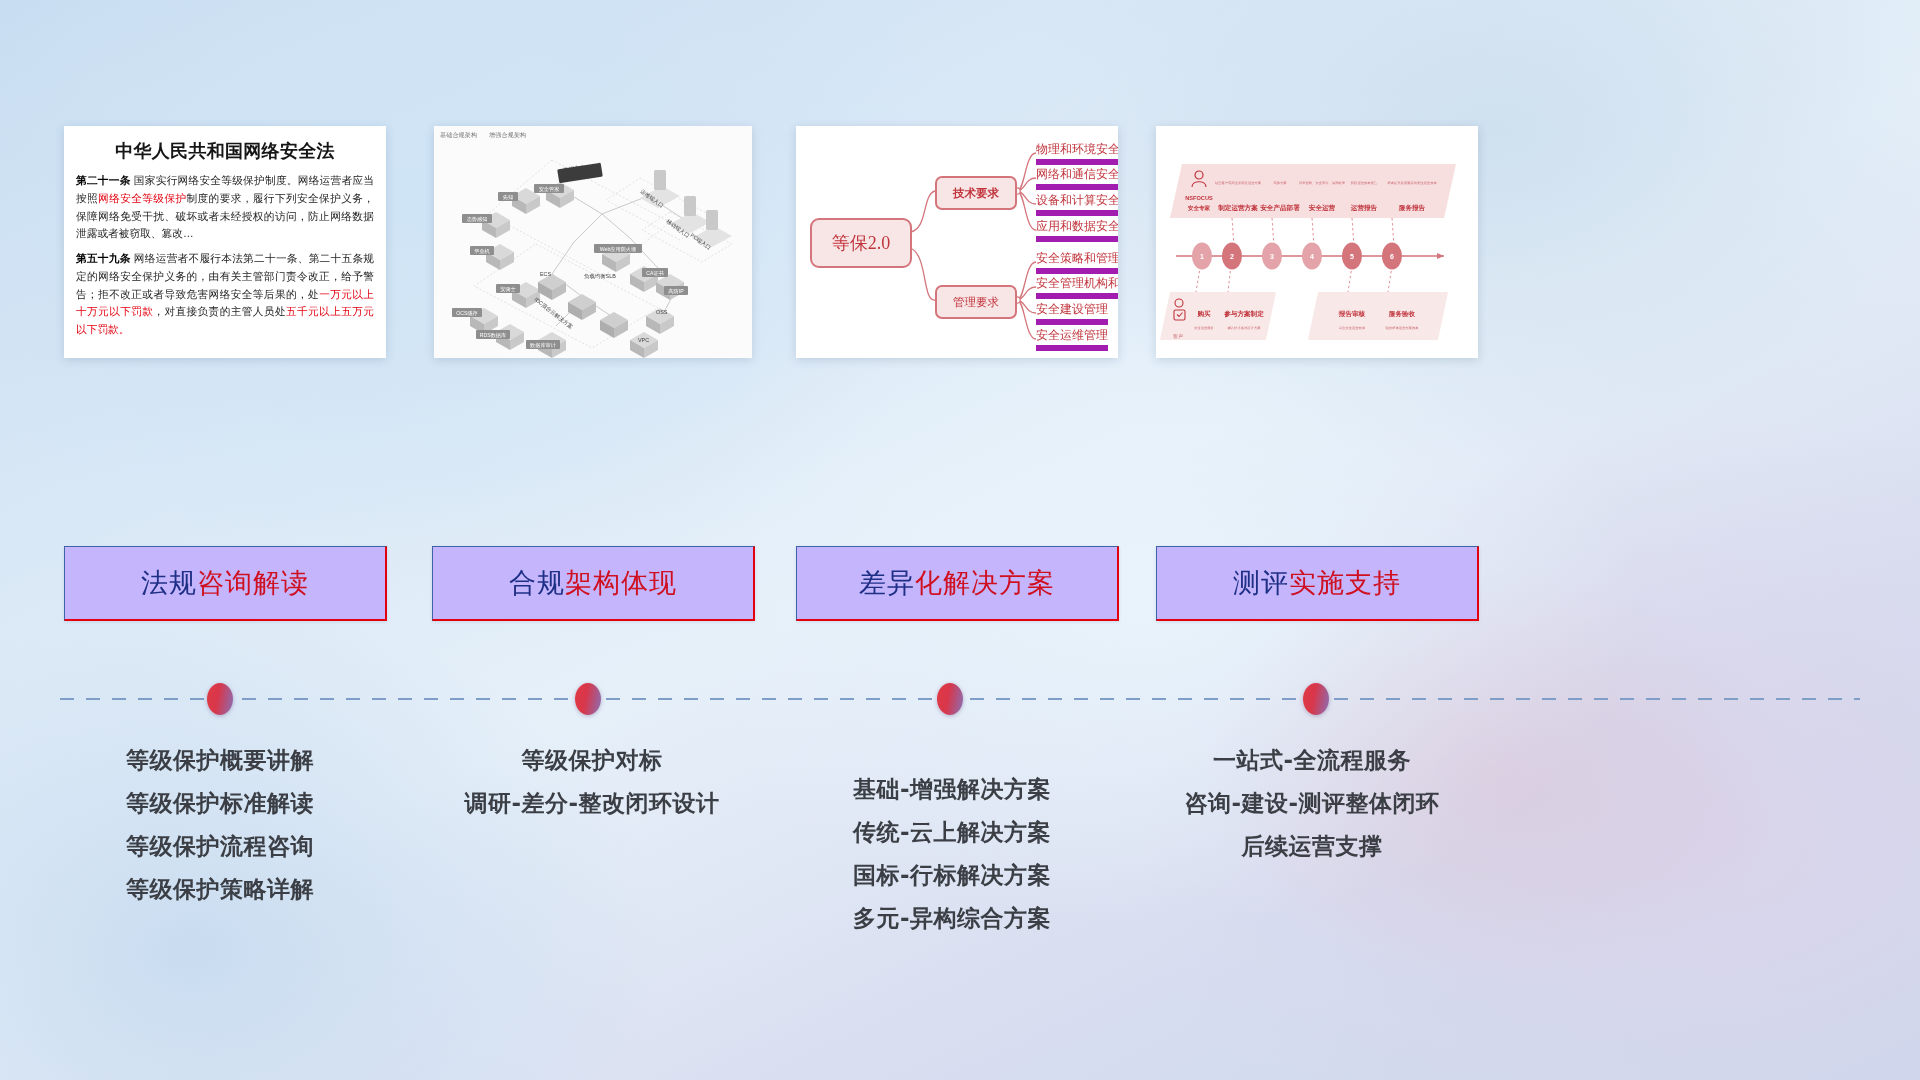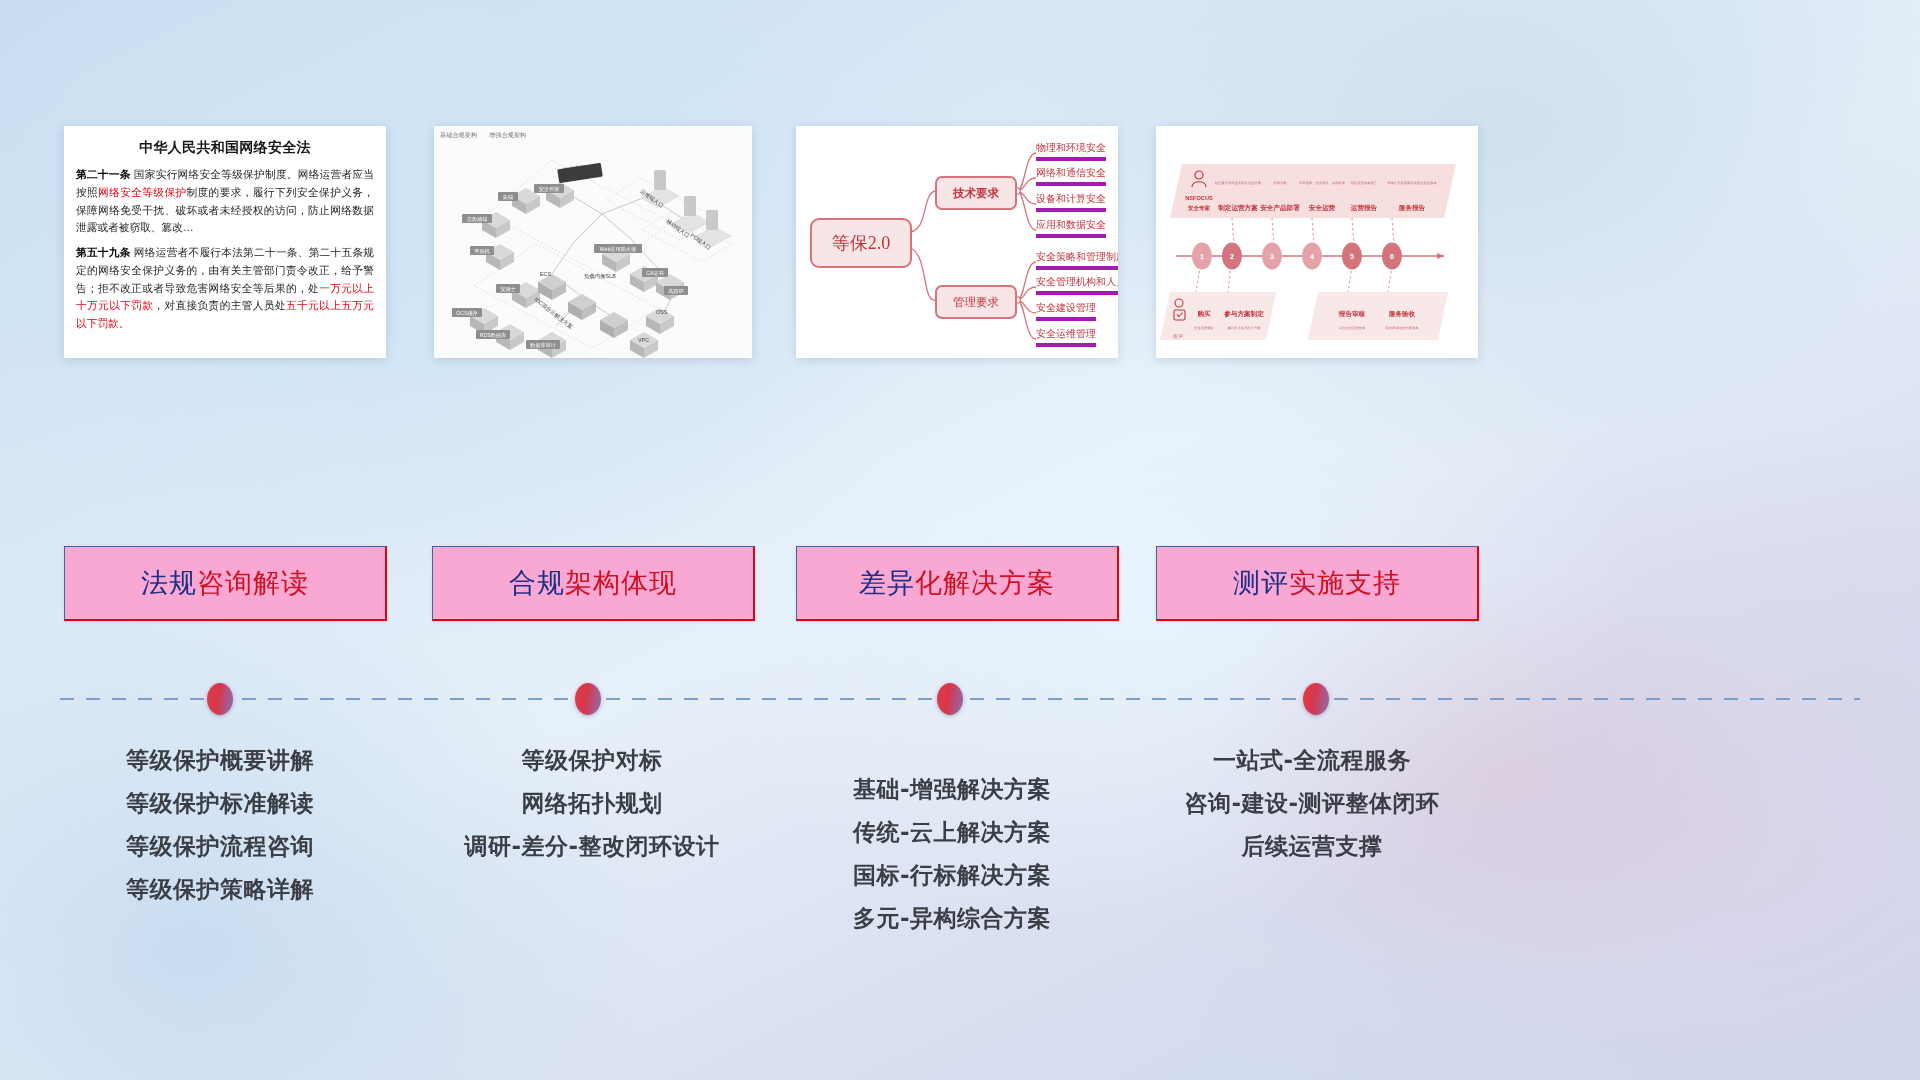--- a/index.html
+++ b/index.html
@@ -33,21 +33,21 @@
     overflow:hidden;
   }
   .card.c1{left:64px;width:322px;}
   .card.c2{left:434px;width:318px;}
   .card.c3{left:796px;width:322px;}
   .card.c4{left:1156px;width:322px;}
 
   
   .law{padding:10px 12px 0 12px;box-sizing:border-box;height:100%;}
   .law h1{
-    margin:3px 0 9px;text-align:center;font-size:14px;font-weight:bold;color:#161616;
+    margin:3px 0 9px;text-align:center;font-size:18px;font-weight:bold;color:#161616;
     font-family:"DejaVu Sans","Liberation Sans",sans-serif;letter-spacing:.3px;
   }
   .law p{margin:0 0 7px;font-size:10.7px;line-height:1.66;color:#1d1d1d;text-align:justify;}
   .law b{font-weight:bold;color:#000;}
   .law .rd{color:#e3000f;}
 
   
   .arch{position:relative;width:100%;height:100%;background:#fbfbfb;}
   .arch .tabbar{position:absolute;left:6px;top:5px;font-size:6px;color:#6d6d6d;letter-spacing:.2px;}
   .arch .tabbar span{margin-right:10px;}
@@ -65,39 +65,39 @@
     color:#c0343c;font-size:18px;font-family:"Liberation Serif","DejaVu Serif",serif;
   }
   .mind .branch{
     position:absolute;width:78px;height:30px;border:2px solid #d4757c;border-radius:7px;
     background:#f8e6e7;display:flex;align-items:center;justify-content:center;
     color:#c0343c;font-size:11.5px;font-family:"Liberation Serif","DejaVu Serif",serif;
   }
   .mind .branch.b1{left:139px;top:50px;font-weight:bold;}
   .mind .branch.b2{left:139px;top:159px;}
   .mind .leaf{
-    position:absolute;color:#c0343c;font-size:10px;white-space:nowrap;
+    position:absolute;color:#c0343c;font-size:12px;white-space:nowrap;
     font-family:"Liberation Serif","DejaVu Serif",serif;padding-bottom:2px;
-    border-bottom:4px solid #a21caf;line-height:1.25;
+    border-bottom:6px solid #a21caf;line-height:1.25;
   }
   .mind svg{position:absolute;left:0;top:0;pointer-events:none;}
 
   
   .road{position:relative;width:100%;height:100%;background:#fff;}
   .road svg{position:absolute;left:0;top:0;}
   .rdTitle{font-size:6.6px;fill:#c0343c;font-family:"Liberation Sans",sans-serif;font-weight:bold;}
   .rdSub{font-size:3.3px;fill:#cb6a72;font-family:"Liberation Sans",sans-serif;}
   .rdNum{font-size:7px;fill:#fff;font-family:"Liberation Sans",sans-serif;font-weight:bold;}
   .rdBrand{font-size:5.6px;fill:#c0343c;font-family:"Liberation Sans",sans-serif;font-weight:bold;}
 
   
   .titles{position:absolute;left:0;top:0;width:1920px;height:1080px;}
   .tbox{
     position:absolute;top:546px;height:72px;
-    background:#f9a8d4;
+    background:#c4b5fd;
     border-top:1.6px solid #3f63a8;border-left:1.6px solid #3f63a8;
     border-right:2.2px solid #e3000f;border-bottom:2.4px solid #e3000f;
     display:flex;align-items:center;justify-content:center;
     box-shadow:0 1px 3px rgba(40,70,110,.12);
   }
   .tbox .t{
     font-size:27px;letter-spacing:1px;
     font-family:"DejaVu Sans","Liberation Sans",sans-serif;
   }
   .tbox .t .a{color:#1f2f86;}
@@ -454,21 +454,20 @@
 
   <div class="lists">
     <div class="col l1">
       <div class="item">等级保护概要讲解</div>
       <div class="item">等级保护标准解读</div>
       <div class="item">等级保护流程咨询</div>
       <div class="item">等级保护策略详解</div>
     </div>
     <div class="col l2">
       <div class="item">等级保护对标</div>
-      <div class="item">网络拓扑规划</div>
       <div class="item">调研-差分-整改闭环设计</div>
     </div>
     <div class="col l3">
       <div class="item">基础-增强解决方案</div>
       <div class="item">传统-云上解决方案</div>
       <div class="item">国标-行标解决方案</div>
       <div class="item">多元-异构综合方案</div>
     </div>
     <div class="col l4">
       <div class="item">一站式-全流程服务</div>

